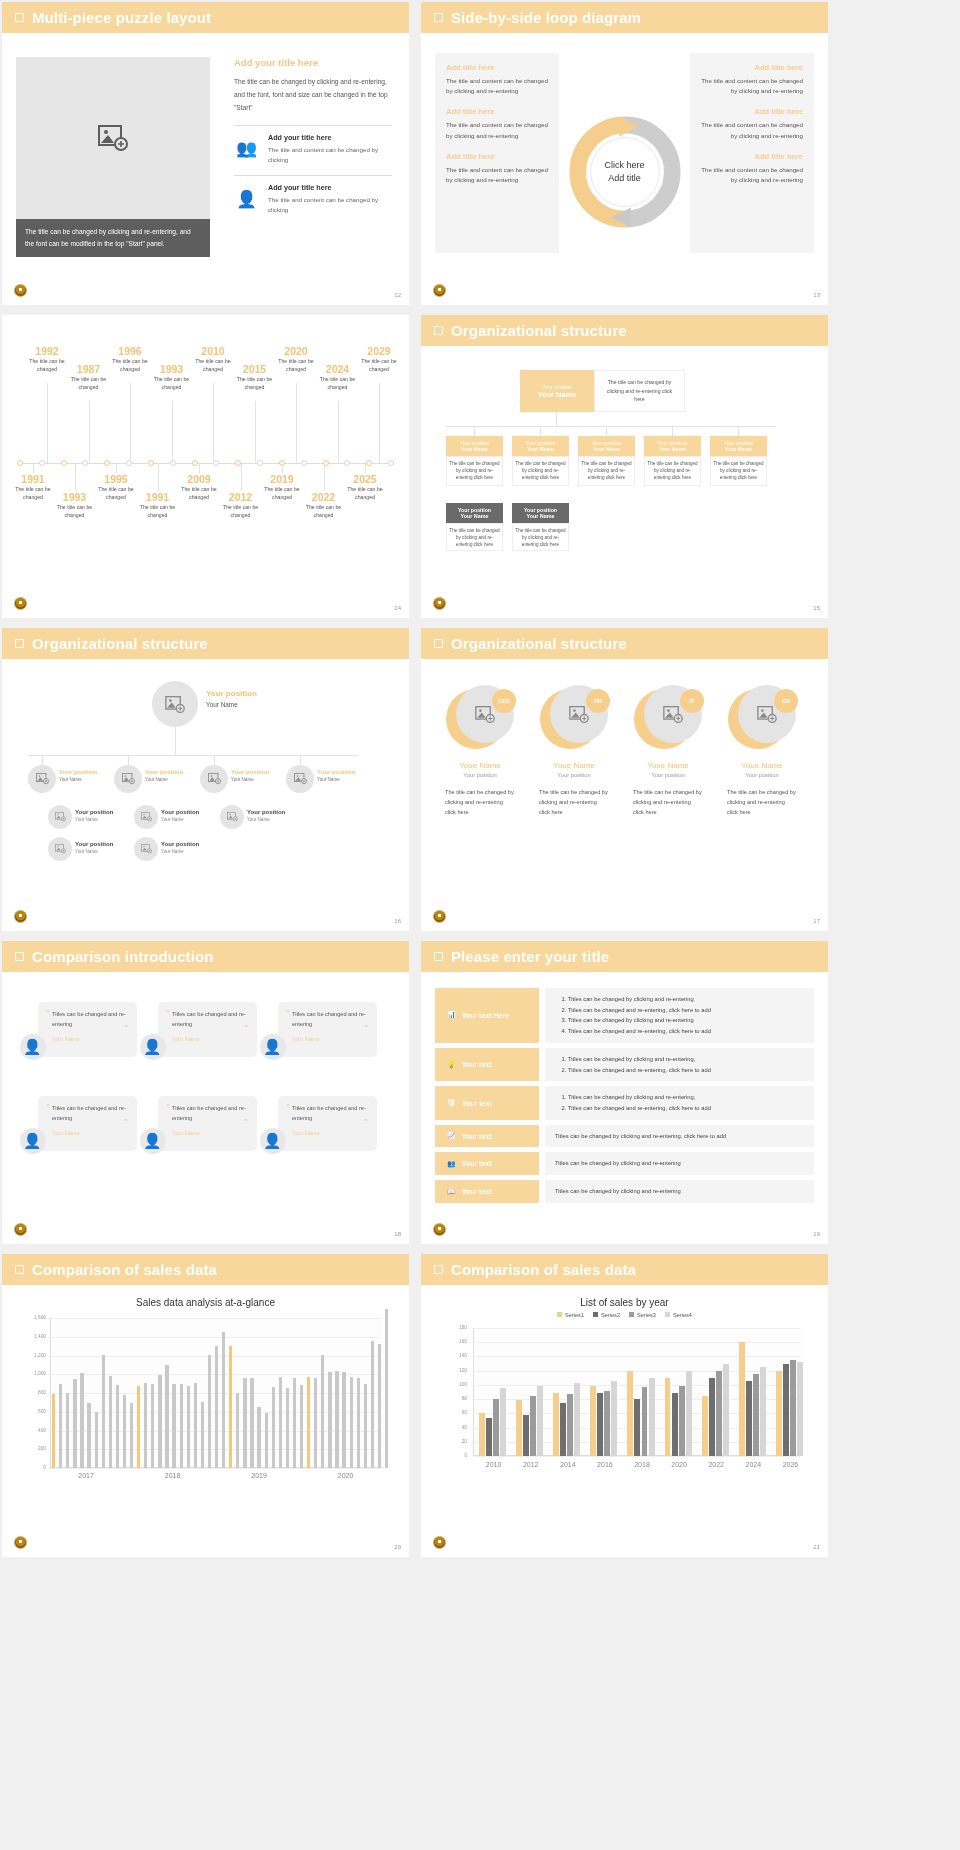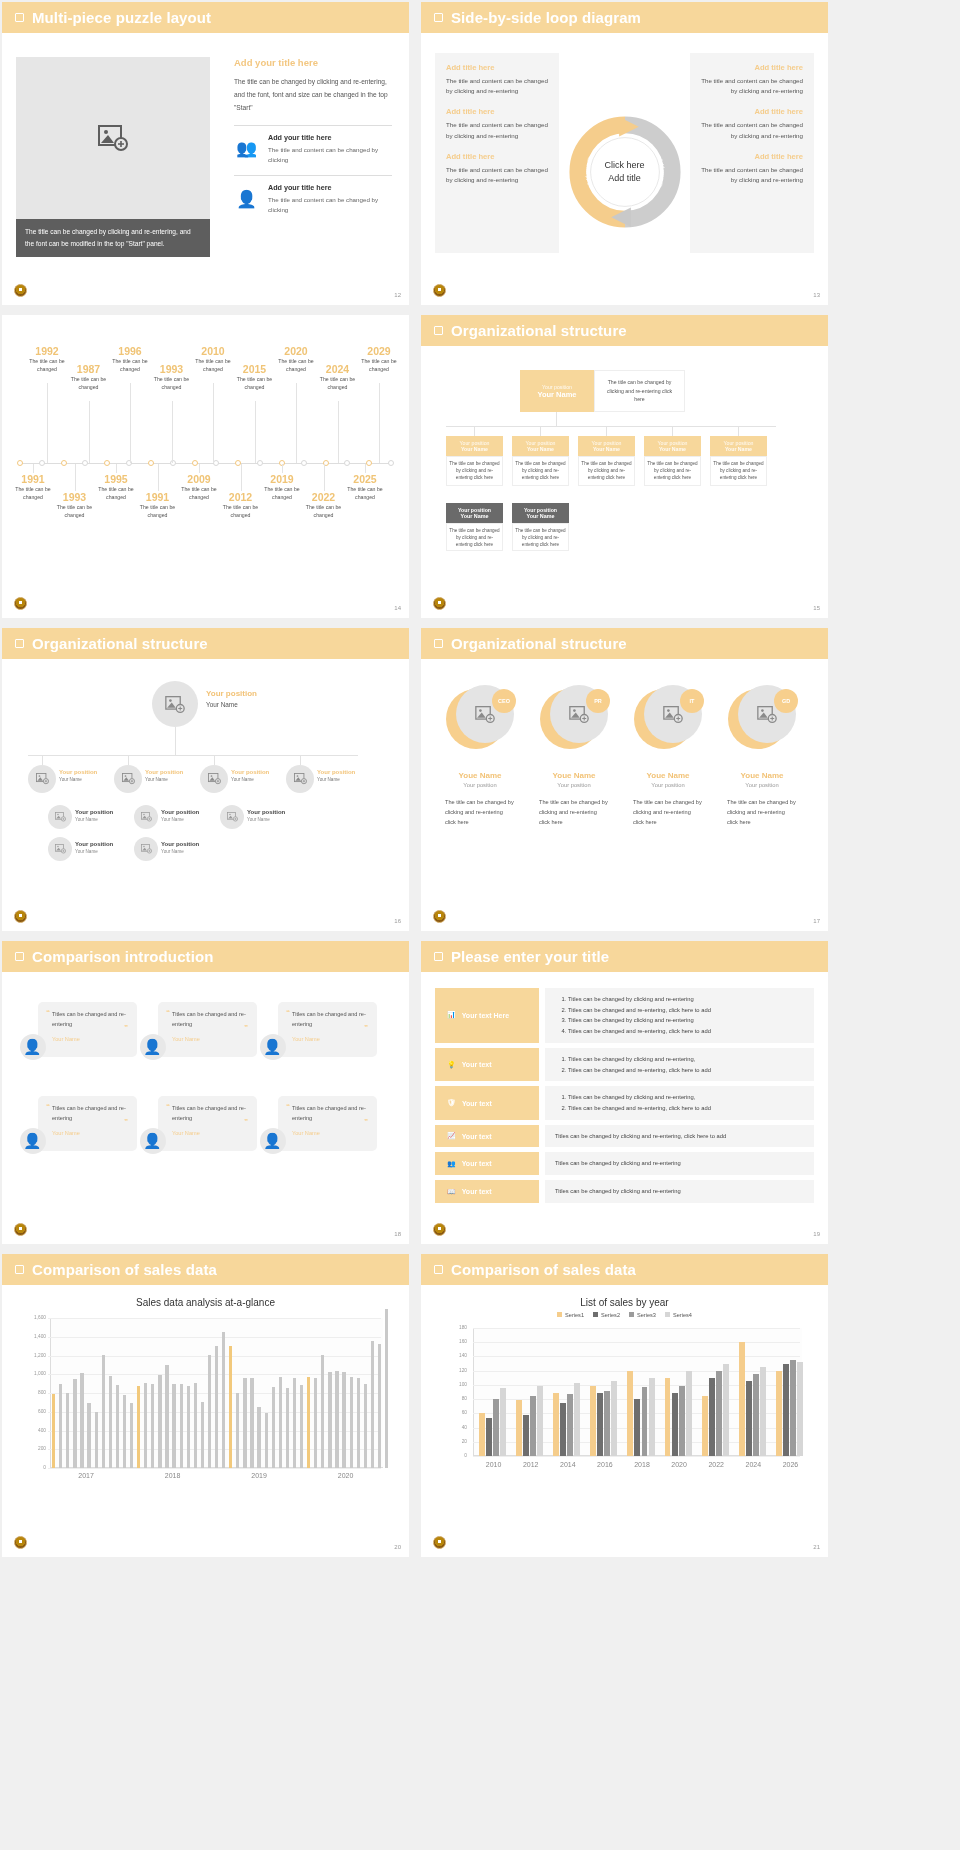--- a/index.html
+++ b/index.html
@@ -91,21 +91,21 @@
   .oc { border:1px solid #eee; font-size:4.6px; color:#555; text-align:center; line-height:1.5; padding:4px 2px;}
   .oline { position:absolute; background:#e2e2e2;}
 
   
   .circ { border-radius:50%; background:#e4e4e4; display:flex; align-items:center; justify-content:center;}
 
   
   .s17-card { position:absolute; top:26px; width:82px; text-align:center;}
   .s17-ring { width:68px; height:68px; margin:0 auto; position:relative;}
   .s17-badge { position:absolute; right:-2px; top:4px; width:24px; height:24px; border-radius:50%; background:#f7cf8d; color:#fff; font-size:5.5px; display:flex; align-items:center; justify-content:center; font-weight:bold;}
-  .s17-nm { font-size:8px; color:#f2c378; font-weight:bold; margin-top:18px;}
+  .s17-nm { font-size:8px; color:#f2c378; font-weight:normal; margin-top:8px;}
   .s17-po { font-size:5.8px; color:#999; margin-top:2px;}
   .s17-tx { font-size:5.6px; color:#555; line-height:1.8; margin-top:9px;}
 
   
   .q-card { position:absolute; width:99px; height:55px; background:#f2f2f2; border-radius:5px; padding:8px 9px 0 14px;}
   .q-tx { font-size:5.6px; color:#555; line-height:1.7;}
   .q-nm { font-size:5.6px; color:#f5cd8c; margin-top:7px;}
   .q-av { position:absolute; width:26px; height:26px; border-radius:50%; background:#e8e8e8; display:flex; align-items:center; justify-content:center; color:#cfcfcf; font-size:15px;}
   .q-mk { position:absolute; color:#f7cf8d; font-size:8px; font-weight:bold;}
 

